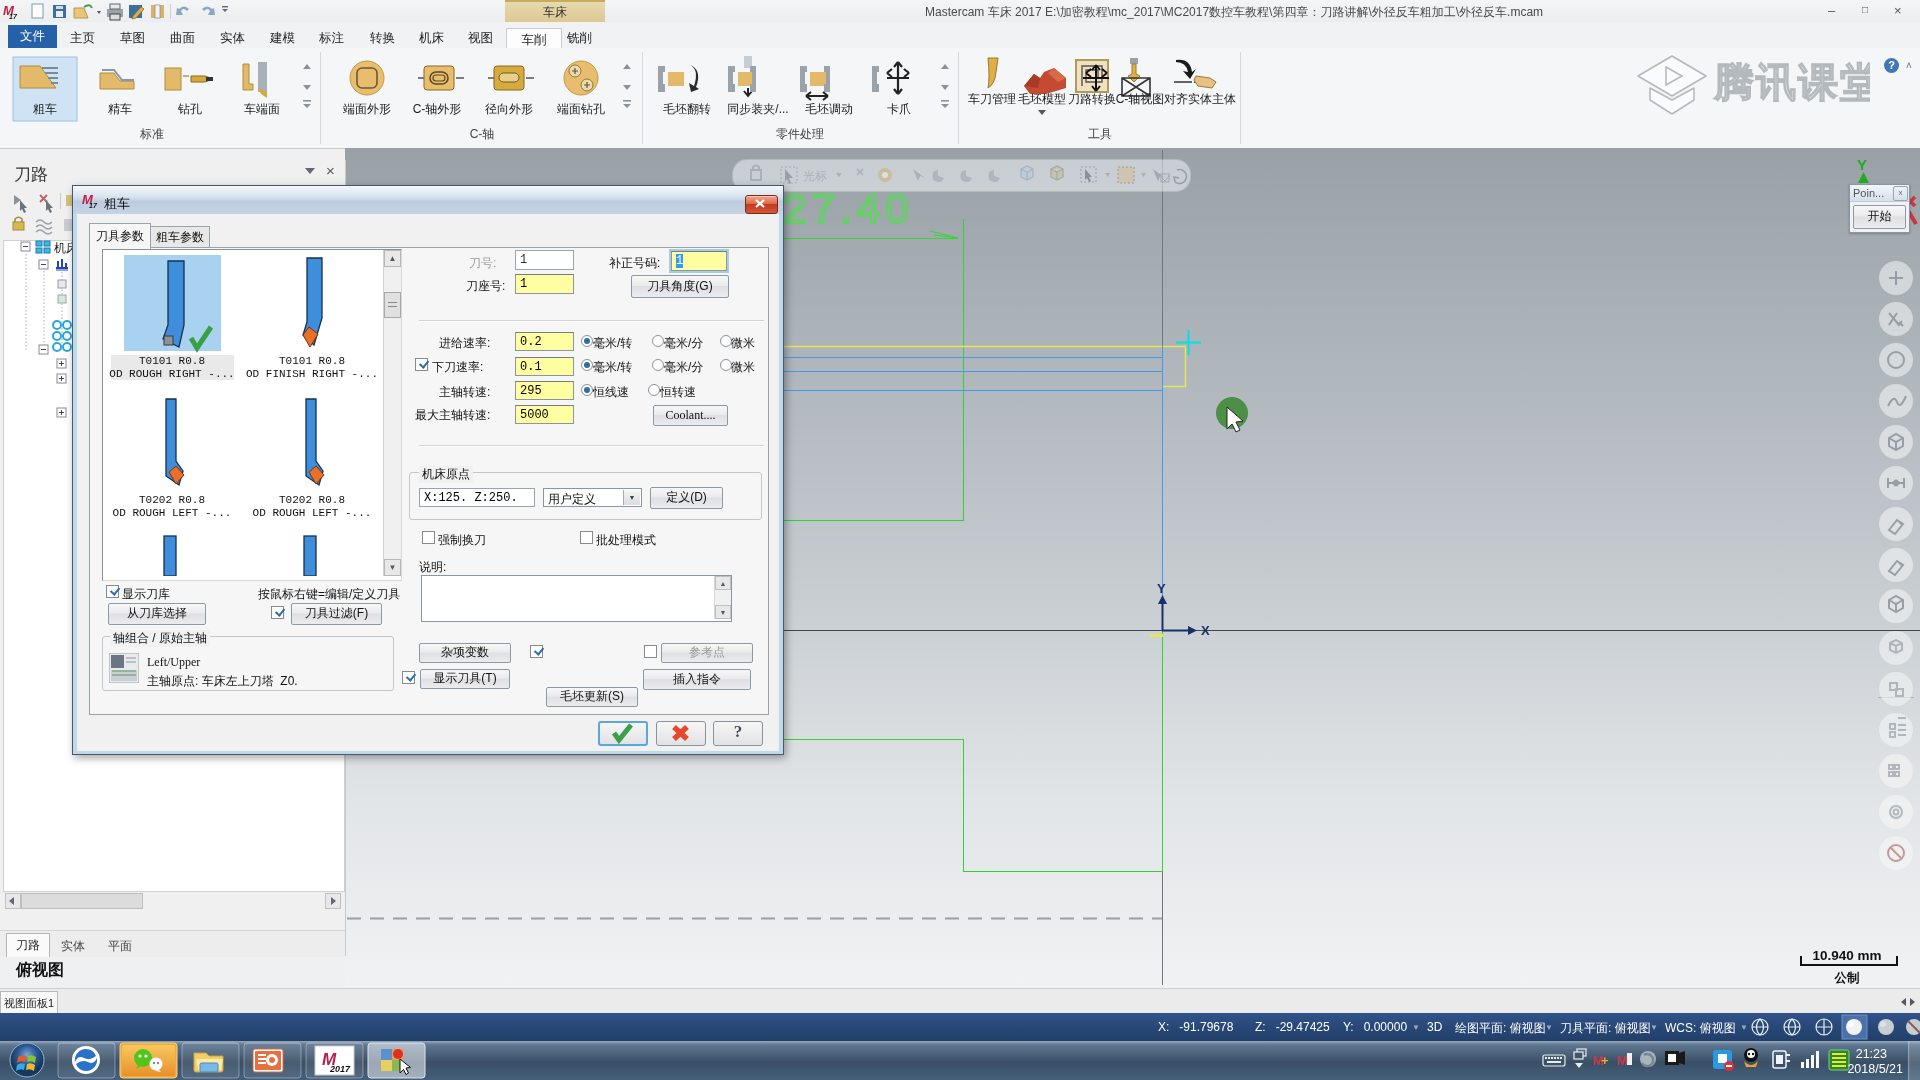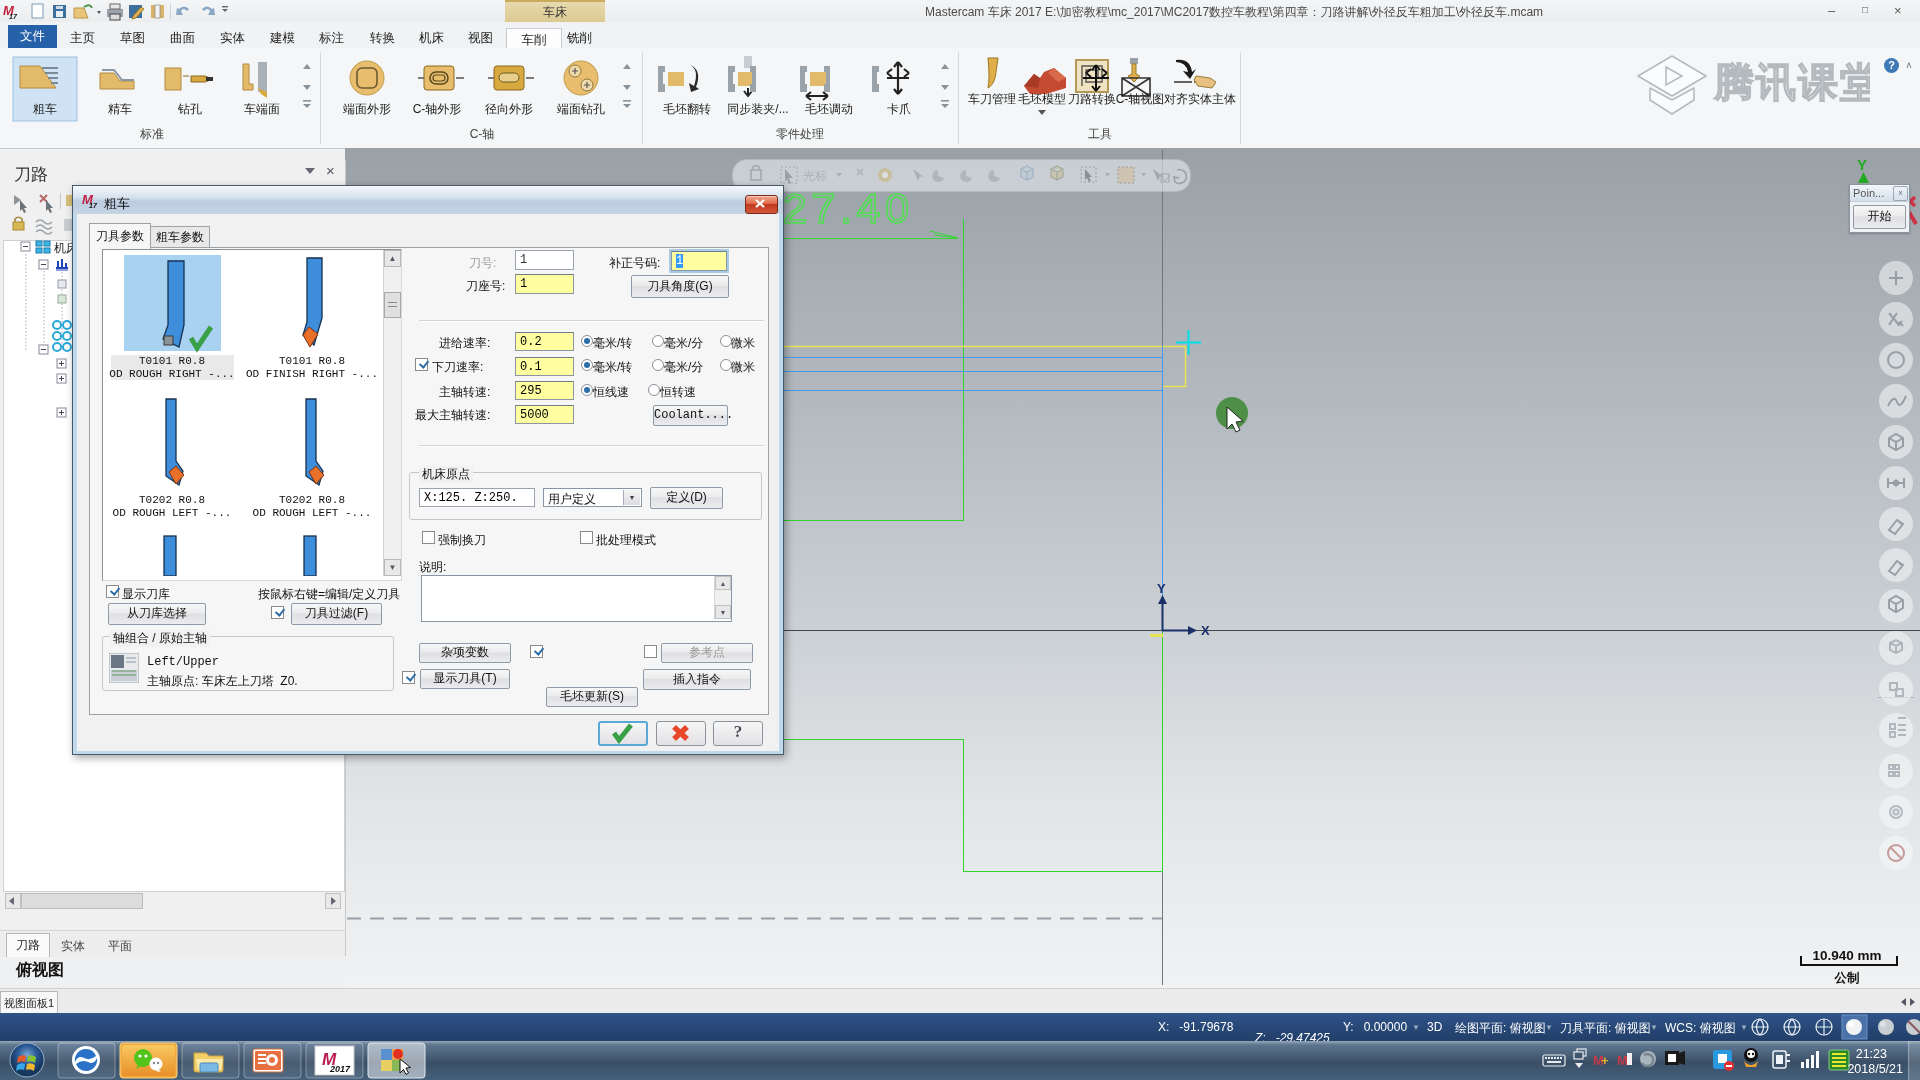--- a/index.html
+++ b/index.html
@@ -1,17 +1,17 @@
 <!DOCTYPE html>
 <html><head><meta charset="utf-8">
 <style>
 html,body{margin:0;padding:0;width:1920px;height:1080px;overflow:hidden;}
 body{font-family:"Liberation Sans",sans-serif;position:relative;background:#f0f0f0;}
 .ab{position:absolute;}
-.mono{font-family:Liberation Mono, monospace;}
+.mono{font-family:Liberation Serif, serif;}
 .btn{position:absolute;background:linear-gradient(180deg,#f7f7f7 0%,#ebebed 45%,#dfdfe3 50%,#ececf0 100%);border:1px solid #8e9aa5;border-radius:2px;text-align:center;font-size:12px;color:#111;}
 .inpY{position:absolute;background:#ffffa2;border:1px solid #8a96a2;border-top-color:#707c88;font-family:"Liberation Mono",monospace;font-size:12px;color:#000;padding:2px 0 0 4px;box-sizing:border-box;}
 .inpW{position:absolute;background:#fff;border:1px solid #9aa4ae;font-family:"Liberation Mono",monospace;font-size:12px;color:#000;padding:2px 0 0 4px;box-sizing:border-box;}
 .cb{position:absolute;width:13px;height:13px;background:#fff;border:1px solid #8a8a8a;box-sizing:border-box;}
 .cb.on::after{content:"";position:absolute;left:2px;top:0px;width:7px;height:4px;border-left:2px solid #2d6da8;border-bottom:2px solid #2d6da8;transform:rotate(-50deg) translate(0,2px);}
 .rd{position:absolute;width:12px;height:12px;border-radius:50%;background:#fff;border:1px solid #8a929a;box-sizing:border-box;}
 .rd.on::after{content:"";position:absolute;left:2px;top:2px;width:6px;height:6px;border-radius:50%;background:#2d6da8;}
 .grp{position:absolute;border:1px solid #c0c8ce;border-radius:3px;}
 .grplab{position:absolute;background:#f1f1f1;font-size:12px;color:#111;padding:0 3px;}
 .sep{position:absolute;height:1px;background:#d3d3d3;border-bottom:1px solid #fff;}
@@ -552,21 +552,21 @@
 </div>
 
 <div class="ab" style="left:0;top:988px;width:1920px;height:25px;background:#ebebeb;border-top:1px solid #d0d0d0;">
  <div style="position:absolute;left:0px;top:2px;width:58px;height:23px;background:#f8f8f8;border:1px solid #b8b8b8;border-bottom:none;font-size:11px;color:#222;text-align:center;line-height:22px;box-sizing:border-box;">视图面板1</div>
  <div style="position:absolute;right:14px;top:9px;width:0;height:0;border-top:4px solid transparent;border-bottom:4px solid transparent;border-right:5px solid #556;"></div>
  <div style="position:absolute;right:5px;top:9px;width:0;height:0;border-top:4px solid transparent;border-bottom:4px solid transparent;border-left:5px solid #556;"></div>
 </div>
 
 <div class="ab" id="sbar" style="left:0;top:1013px;width:1920px;height:28px;background:linear-gradient(180deg,#30538a,#264674 60%,#223f69);color:#fff;font-size:12px;">
  <span class="ab" style="left:1158px;top:7px;">X:&nbsp;&nbsp;&nbsp;-91.79678</span>
- <span class="ab" style="left:1255px;top:18px;font-style:italic;">Z:&nbsp;&nbsp;&nbsp;-29.47425</span>
+ <span class="ab" style="left:1255px;top:7px;">Z:&nbsp;&nbsp;&nbsp;-29.47425</span>
  <span class="ab" style="left:1343px;top:7px;">Y:&nbsp;&nbsp;&nbsp;0.00000</span>
  <span class="ab" style="left:1412px;top:10px;font-size:8px;color:#9ab;">▼</span>
  <span class="ab" style="left:1427px;top:7px;">3D</span>
  <span class="ab" style="left:1455px;top:7px;">绘图平面: 俯视图</span>
  <span class="ab" style="left:1545px;top:10px;font-size:8px;color:#9ab;">▼</span>
  <span class="ab" style="left:1560px;top:7px;">刀具平面: 俯视图</span>
  <span class="ab" style="left:1650px;top:10px;font-size:8px;color:#9ab;">▼</span>
  <span class="ab" style="left:1665px;top:7px;">WCS: 俯视图</span>
  <span class="ab" style="left:1740px;top:10px;font-size:8px;color:#9ab;">▼</span>
  <svg class="ab" style="left:1748px;top:0px;" width="172" height="28">

